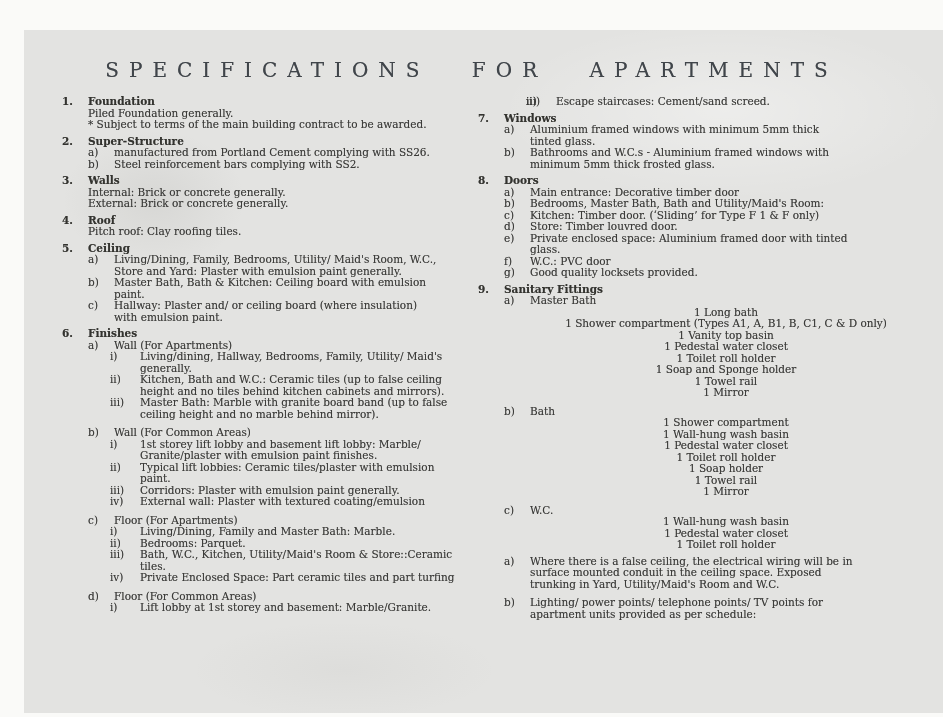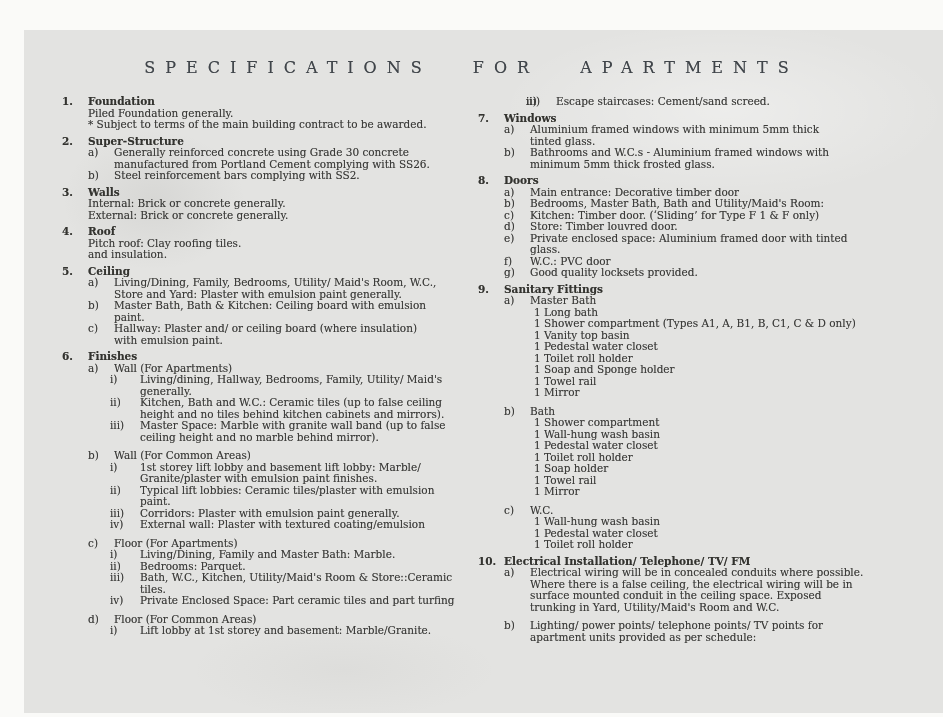--- a/index.html
+++ b/index.html
@@ -27,21 +27,21 @@
       radial-gradient(ellipse 300px 120px at 700px 80px, rgba(255,255,255,0.35), transparent 75%),
       #e3e3e1;
   }
   .doc-title {
     position: absolute;
     left: 0;
     top: 58px;
     width: 100%;
     margin: 0;
     text-align: center;
-    font-size: 16px;
+    font-size: 20px;
     font-weight: normal;
     letter-spacing: 10px;
     word-spacing: 26px;
     color: #40454a;
     text-shadow: 0 0 0.6px rgba(64,69,74,0.55);
   }
   .col {
     position: absolute;
     top: 96px;
     font-size: 10.5px;
@@ -52,70 +52,69 @@
   .col-left  { left: 62px;  width: 408px; }
   .col-right { left: 478px; width: 440px; }
   .block { margin-bottom: 5px; }
   .line { position: relative; white-space: nowrap; }
   .line.gap { margin-top: 7px; }
   .heading-line { padding-left: 26px; font-weight: bold; color: #33332f; }
   .num { position: absolute; left: 0; font-weight: bold; }
   .indent-0 { padding-left: 26px; }
   .indent-1 { padding-left: 52px; }
   .indent-2 { padding-left: 78px; }
-  .indent-3 { padding-left: 56px; }
+  .indent-3 { padding-left: 56px; text-align: center; }
   .lab { position: absolute; }
   .indent-1 > .lab { left: 26px; }
   .indent-2 > .lab { left: 48px; }
 </style>
 </head>
 <body>
 
 <div class="page">
   <div class="scan"></div>
   <h1 class="doc-title">SPECIFICATIONS FOR APARTMENTS</h1>
   <div class="col col-left" id="col-left">
       <div class="block">
         <div class="line heading-line"><span class="num">1.</span><span>Foundation</span></div>
         <div class="line indent-0"><span>Piled Foundation generally.</span></div>
         <div class="line indent-0"><span>* Subject to terms of the main building contract to be awarded.</span></div>
       </div>
       <div class="block">
         <div class="line heading-line"><span class="num">2.</span><span>Super-Structure</span></div>
-        <div class="line indent-1"><span class="lab">a)</span><span>Generally reinforced concrete using Grade 30 concrete</span></div>
+        <div class="line indent-1"><span class="lab">a)</span></div>
         <div class="line indent-1"><span>manufactured from Portland Cement complying with SS26.</span></div>
         <div class="line indent-1"><span class="lab">b)</span><span>Steel reinforcement bars complying with SS2.</span></div>
       </div>
       <div class="block">
         <div class="line heading-line"><span class="num">3.</span><span>Walls</span></div>
         <div class="line indent-0"><span>Internal: Brick or concrete generally.</span></div>
         <div class="line indent-0"><span>External: Brick or concrete generally.</span></div>
       </div>
       <div class="block">
         <div class="line heading-line"><span class="num">4.</span><span>Roof</span></div>
         <div class="line indent-0"><span>Pitch roof: Clay roofing tiles.</span></div>
-        <div class="line indent-0"><span>and insulation.</span></div>
       </div>
       <div class="block">
         <div class="line heading-line"><span class="num">5.</span><span>Ceiling</span></div>
         <div class="line indent-1"><span class="lab">a)</span><span>Living/Dining, Family, Bedrooms, Utility/ Maid's Room, W.C.,</span></div>
         <div class="line indent-1"><span>Store and Yard: Plaster with emulsion paint generally.</span></div>
         <div class="line indent-1"><span class="lab">b)</span><span>Master Bath, Bath &amp; Kitchen: Ceiling board with emulsion</span></div>
         <div class="line indent-1"><span>paint.</span></div>
         <div class="line indent-1"><span class="lab">c)</span><span>Hallway: Plaster and/ or ceiling board (where insulation)</span></div>
         <div class="line indent-1"><span>with emulsion paint.</span></div>
       </div>
       <div class="block">
         <div class="line heading-line"><span class="num">6.</span><span>Finishes</span></div>
         <div class="line indent-1"><span class="lab">a)</span><span>Wall (For Apartments)</span></div>
         <div class="line indent-2"><span class="lab">i)</span><span>Living/dining, Hallway, Bedrooms, Family, Utility/ Maid's</span></div>
         <div class="line indent-2"><span>generally.</span></div>
         <div class="line indent-2"><span class="lab">ii)</span><span>Kitchen, Bath and W.C.: Ceramic tiles (up to false ceiling</span></div>
         <div class="line indent-2"><span>height and no tiles behind kitchen cabinets and mirrors).</span></div>
-        <div class="line indent-2"><span class="lab">iii)</span><span>Master Space: Marble with granite wall band (up to false</span></div>
+        <div class="line indent-2"><span class="lab">iii)</span><span>Master Bath: Marble with granite board band (up to false</span></div>
         <div class="line indent-2"><span>ceiling height and no marble behind mirror).</span></div>
         <div class="line indent-1 gap"><span class="lab">b)</span><span>Wall (For Common Areas)</span></div>
         <div class="line indent-2"><span class="lab">i)</span><span>1st storey lift lobby and basement lift lobby: Marble/</span></div>
         <div class="line indent-2"><span>Granite/plaster with emulsion paint finishes.</span></div>
         <div class="line indent-2"><span class="lab">ii)</span><span>Typical lift lobbies: Ceramic tiles/plaster with emulsion</span></div>
         <div class="line indent-2"><span>paint.</span></div>
         <div class="line indent-2"><span class="lab">iii)</span><span>Corridors: Plaster with emulsion paint generally.</span></div>
         <div class="line indent-2"><span class="lab">iv)</span><span>External wall: Plaster with textured coating/emulsion</span></div>
         <div class="line indent-1 gap"><span class="lab">c)</span><span>Floor (For Apartments)</span></div>
         <div class="line indent-2"><span class="lab">i)</span><span>Living/Dining, Family and Master Bath: Marble.</span></div>
@@ -168,22 +167,21 @@
         <div class="line indent-3"><span>1 Toilet roll holder</span></div>
         <div class="line indent-3"><span>1 Soap holder</span></div>
         <div class="line indent-3"><span>1 Towel rail</span></div>
         <div class="line indent-3"><span>1 Mirror</span></div>
         <div class="line indent-1 gap"><span class="lab">c)</span><span>W.C.</span></div>
         <div class="line indent-3"><span>1 Wall-hung wash basin</span></div>
         <div class="line indent-3"><span>1 Pedestal water closet</span></div>
         <div class="line indent-3"><span>1 Toilet roll holder</span></div>
       </div>
       <div class="block">
-        <div class="line heading-line"><span class="num">10.</span><span>Electrical Installation/ Telephone/ TV/ FM</span></div>
-        <div class="line indent-1"><span class="lab">a)</span><span>Electrical wiring will be in concealed conduits where possible.</span></div>
+        <div class="line indent-1"><span class="lab">a)</span></div>
         <div class="line indent-1"><span>Where there is a false ceiling, the electrical wiring will be in</span></div>
         <div class="line indent-1"><span>surface mounted conduit in the ceiling space. Exposed</span></div>
         <div class="line indent-1"><span>trunking in Yard, Utility/Maid's Room and W.C.</span></div>
         <div class="line indent-1 gap"><span class="lab">b)</span><span>Lighting/ power points/ telephone points/ TV points for</span></div>
         <div class="line indent-1"><span>apartment units provided as per schedule:</span></div>
       </div>
     </div>
 </div>
 
 </body></html>

